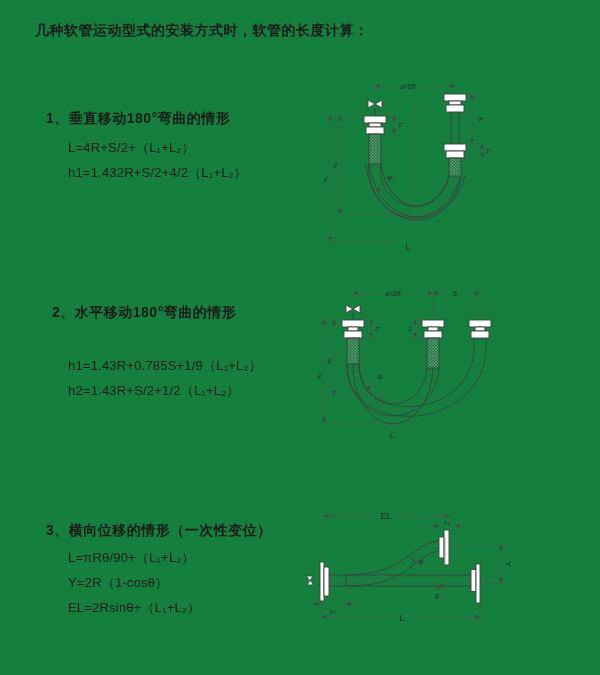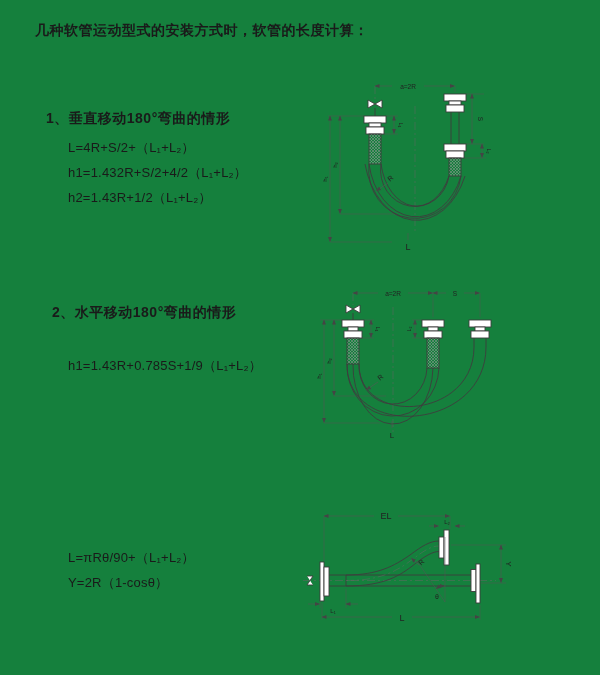--- a/index.html
+++ b/index.html
@@ -19,21 +19,20 @@
 </head>
 <body>
 
 <div class="page">
 
   <div class="title">几种软管运动型式的安装方式时，软管的长度计算：</div>
 
   <div class="heading" style="left:46px;top:110px">1、垂直移动180°弯曲的情形</div>
   <div class="formula" style="left:68px;top:139px">L=4R+S/2+（L₁+L₂）</div>
   <div class="formula" style="left:68px;top:164px">h1=1.432R+S/2+4/2（L₁+L₂）</div>
-  <div class="formula" style="left:68px;top:189px">h2=1.43R+1/2（L₁+L₂）</div>
 
   <svg style="left:322px;top:76px" width="172" height="178" viewBox="0 0 172 178">
     <defs>
       <marker id="a1e" markerWidth="6" markerHeight="6" refX="5" refY="3" orient="auto" markerUnits="userSpaceOnUse">
           <path d="M0,1 L5,3 L0,5 Z" fill="#444"></path>
         </marker>
       <marker id="a1s" markerWidth="6" markerHeight="6" refX="0.5" refY="3" orient="auto" markerUnits="userSpaceOnUse">
           <path d="M5,1 L0,3 L5,5 Z" fill="#444"></path>
         </marker>
       <pattern id="p1" width="3" height="3" patternUnits="userSpaceOnUse">
@@ -115,20 +114,21 @@
 
     <line class="dim" x1="66" y1="107" x2="54" y2="115" marker-end="url(#a1e)"></line>
     <text x="70" y="104" font-size="7" text-anchor="middle" transform="rotate(-40 70 104)">R</text>
 
     <line class="dim" x1="86" y1="157" x2="86" y2="164"></line>
     <text x="86" y="174" font-size="9" text-anchor="middle">L</text>
   </svg>
 
   <div class="heading" style="left:52px;top:304px">2、水平移动180°弯曲的情形</div>
   <div class="formula" style="left:68px;top:357px">h1=1.43R+0.785S+1/9（L₁+L₂）</div>
+  <div class="formula" style="left:68px;top:382px">h2=1.43R+S/2+1/2（L₁+L₂）</div>
 
   <svg style="left:316px;top:281px" width="172" height="178" viewBox="0 0 172 178">
     <defs>
       <marker id="a2e" markerWidth="6" markerHeight="6" refX="5" refY="3" orient="auto" markerUnits="userSpaceOnUse">
           <path d="M0,1 L5,3 L0,5 Z" fill="#444"></path>
         </marker>
       <marker id="a2s" markerWidth="6" markerHeight="6" refX="0.5" refY="3" orient="auto" markerUnits="userSpaceOnUse">
           <path d="M5,1 L0,3 L5,5 Z" fill="#444"></path>
         </marker>
       <pattern id="p2" width="3" height="3" patternUnits="userSpaceOnUse">
@@ -207,22 +207,24 @@
       <path d="M31,83 C31,160 170,150 170,66"></path>
     </g>
 
     <line class="dim" x1="62" y1="101" x2="50" y2="109" marker-end="url(#a2e)"></line>
     <text x="66" y="98" font-size="7" text-anchor="middle" transform="rotate(-40 66 98)">R</text>
 
     <line class="dim" x1="76" y1="140" x2="76" y2="147"></line>
     <text x="76" y="157" font-size="8" text-anchor="middle">L</text>
   </svg>
 
+  <div class="heading" style="left:46px;top:522px">3、横向位移的情形（一次性变位）</div>
   <div class="formula" style="left:68px;top:549px">L=πRθ/90+（L₁+L₂）</div>
   <div class="formula" style="left:68px;top:574px">Y=2R（1-cosθ）</div>
+  <div class="formula" style="left:68px;top:599px">EL=2Rsinθ+（L₁+L₂）</div>
 
   <svg style="left:298px;top:503px" width="215" height="150" viewBox="0 0 215 150">
     <defs>
       <marker id="a3e" markerWidth="6" markerHeight="6" refX="5" refY="3" orient="auto" markerUnits="userSpaceOnUse">
           <path d="M0,1 L5,3 L0,5 Z" fill="#444"></path>
         </marker>
       <marker id="a3s" markerWidth="6" markerHeight="6" refX="0.5" refY="3" orient="auto" markerUnits="userSpaceOnUse">
           <path d="M5,1 L0,3 L5,5 Z" fill="#444"></path>
         </marker>
     </defs>

